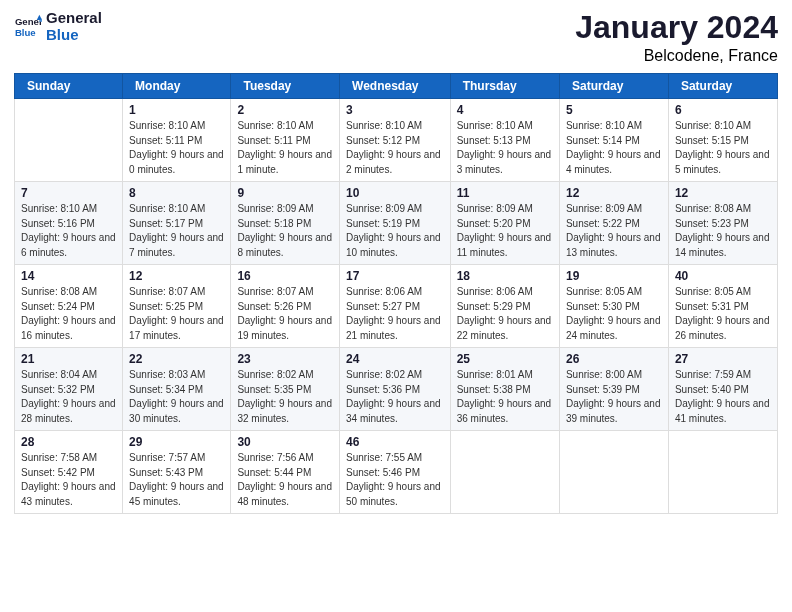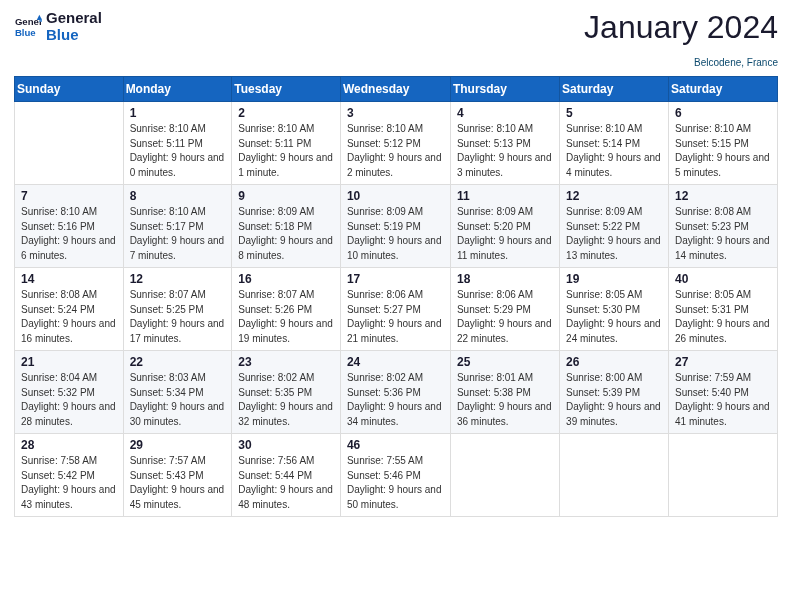--- a/index.html
+++ b/index.html
@@ -29,40 +29,40 @@
     }
     .logo-icon {
       width: 28px;
       height: 28px;
     }
     .title-area {
       text-align: right;
     }
     .month-title {
       font-size: 32px;
-      font-weight: normal;
+      font-weight: bold;
       color: #1a1a2e;
       line-height: 1.1;
     }
     .location {
-      font-size: 10px;
-      color: #0c4a6e;
-      margin-top: 12px;
+      font-size: 16px;
+      color: #000000;
+      margin-top: 2px;
     }
     .calendar {
       width: 100%;
       border-collapse: collapse;
       border: 1px solid #ccc;
     }
     .calendar th {
       background: #1565c0;
       color: #fff;
       font-size: 12px;
       font-weight: bold;
-      padding: 5px 2px;
+      padding: 5px 12px;
       text-align: left;
       border: 1px solid #1255a0;
     }
     .calendar td {
       vertical-align: top;
       padding: 4px 6px;
       border: 1px solid #ddd;
       width: 113px;
       min-height: 80px;
       background: #fff;

